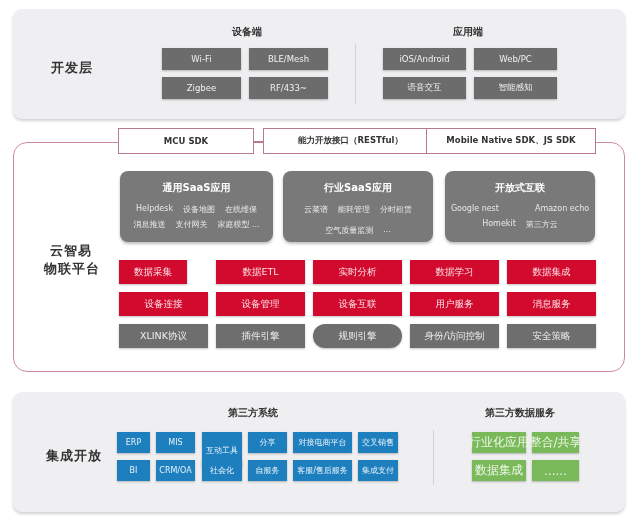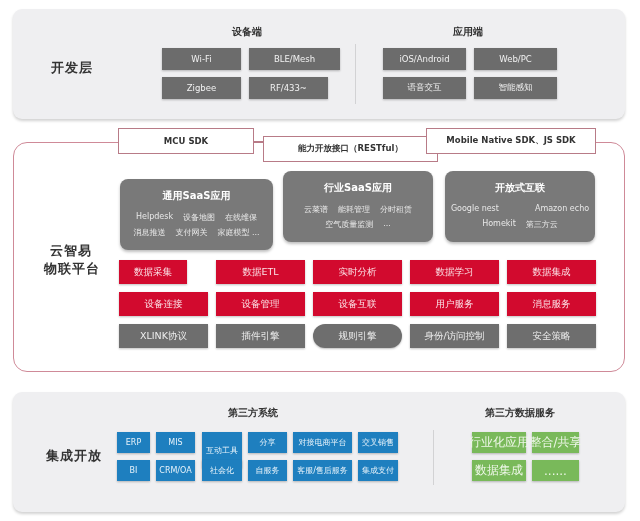--- a/index.html
+++ b/index.html
@@ -80,67 +80,67 @@
   }
 </style>
 </head>
 <body>
 
 <div class="panel" style="left:13px; top:9px; width:612px; height:110px;">
   <div class="layer-label" style="left:38px; top:50px;">开发层</div>
 
   <div class="group-title" style="left:149px; top:16px; width:170px;">设备端</div>
   <div class="chip gray" style="left:149px; top:39px; width:79px; height:22px;">Wi-Fi</div>
-  <div class="chip gray" style="left:236px; top:39px; width:91px; height:22px;">BLE/Mesh</div>
+  <div class="chip gray" style="left:236px; top:39px; width:79px; height:22px;">BLE/Mesh</div>
   <div class="chip gray" style="left:149px; top:68px; width:79px; height:22px;">Zigbee</div>
   <div class="chip gray" style="left:236px; top:68px; width:79px; height:22px;">RF/433~</div>
 
   <div class="vdivider" style="left:342px; top:35px; height:60px;"></div>
 
   <div class="group-title" style="left:370px; top:16px; width:170px;">应用端</div>
   <div class="chip gray" style="left:370px; top:39px; width:83px; height:22px;">iOS/Android</div>
   <div class="chip gray" style="left:461px; top:39px; width:83px; height:22px;">Web/PC</div>
   <div class="chip gray" style="left:370px; top:68px; width:83px; height:22px;">语音交互</div>
   <div class="chip gray" style="left:461px; top:68px; width:83px; height:22px;">智能感知</div>
 </div>
 
 <div class="platform"></div>
 
 <div class="connector" style="left:253px; top:141px; width:10px;"></div>
 <div class="connector" style="left:417px; top:141px; width:10px;"></div>
 
 <div class="sdk-box" style="left:118px; top:128px; width:136px;">MCU SDK</div>
-<div class="sdk-box" style="left:263px; top:136px; width:175px;">能力开放接口（RESTful）</div>
+<div class="sdk-box" style="left:263px; top:128px; width:175px;">能力开放接口（RESTful）</div>
 <div class="sdk-box" style="left:426px; top:128px; width:170px;">Mobile Native SDK、JS SDK</div>
 
 <div class="layer-label" style="left:50px; top:242px;">云智易</div>
 <div class="layer-label" style="left:44px; top:260px;">物联平台</div>
 
-<div class="saas-card" style="left:120px; top:171px; width:153px; height:71px;margin-top:8px;">
+<div class="saas-card" style="left:120px; top:171px; width:153px; height:71px;">
   <div class="saas-title">通用SaaS应用</div>
   <div class="saas-row" style="top:33px;">
     <span>Helpdesk</span>
     <span>设备地图</span>
     <span>在线维保</span>
   </div>
   <div class="saas-row" style="top:48px;">
     <span>消息推送</span>
     <span>支付网关</span>
     <span>家庭模型 ...</span>
   </div>
 </div>
 
 <div class="saas-card" style="left:283px; top:171px; width:150px; height:71px;">
   <div class="saas-title">行业SaaS应用</div>
   <div class="saas-row" style="top:33px;">
     <span>云菜谱</span>
     <span>能耗管理</span>
     <span>分时租赁</span>
   </div>
-  <div class="saas-row" style="top:48px;">
+  <div class="saas-row" style="top:54px;">
     <span>空气质量监测</span>
     <span>...</span>
   </div>
 </div>
 
 <div class="saas-card" style="left:445px; top:171px; width:150px; height:71px;">
   <div class="saas-title">开放式互联</div>
   <div class="saas-row" style="top:33px;gap:36px;">
     <span>Google nest</span>
     <span>Amazon echo</span>

